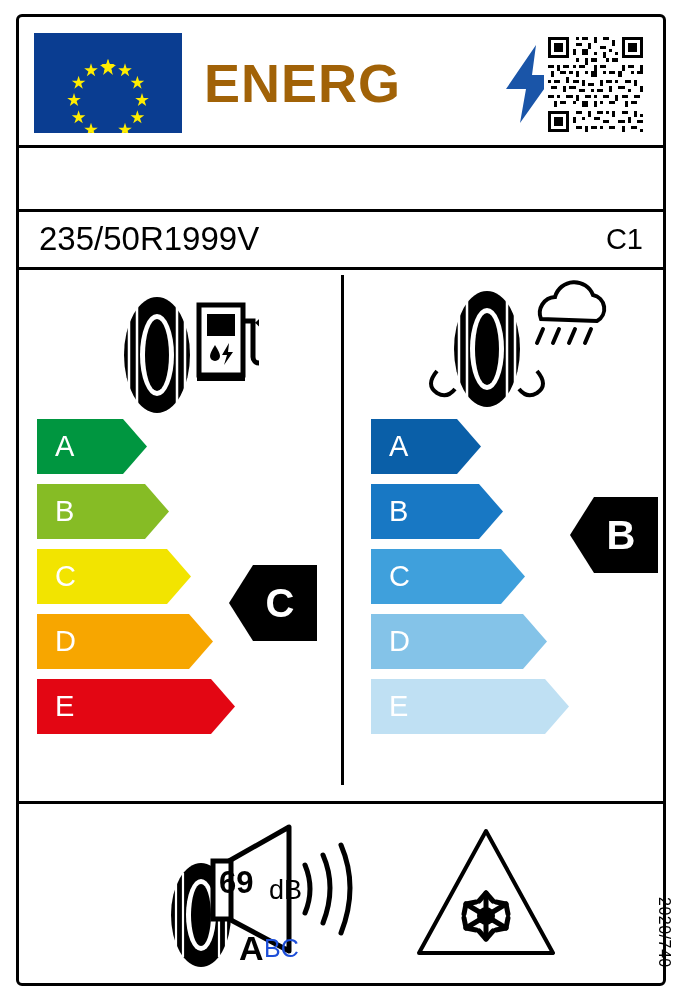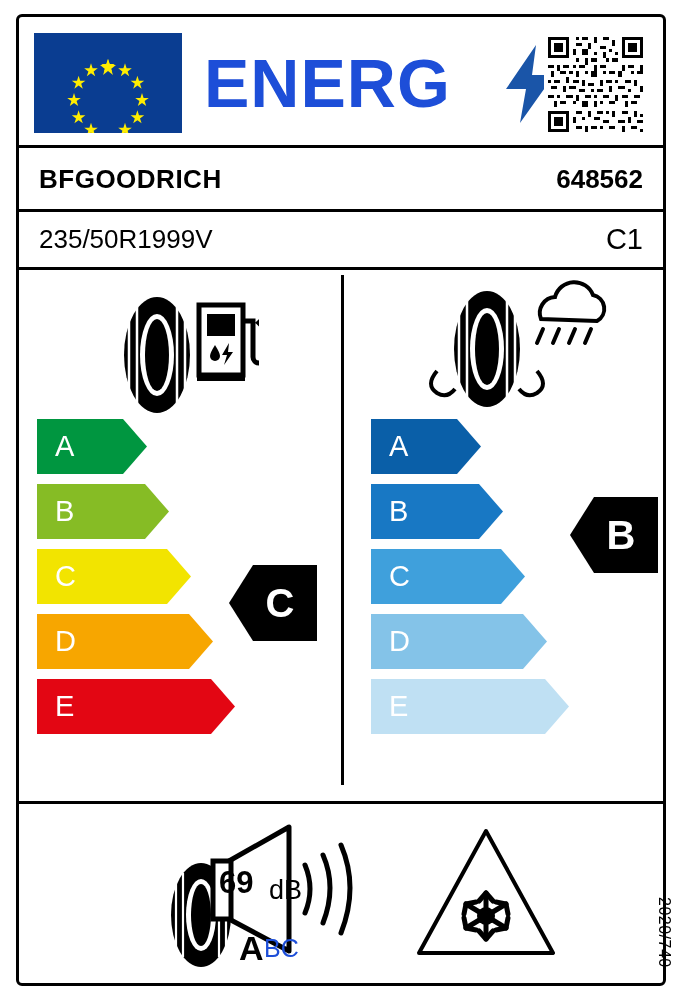--- a/index.html
+++ b/index.html
@@ -36,24 +36,24 @@
     position: absolute;
     left: 15px; top: 16px;
     width: 148px; height: 100px;
     background: #0a3d91;
     overflow: hidden;
   }
   .eu-flag svg { display: block; }
   .energ-text {
     position: absolute;
     left: 185px; top: 22px;
-    font-size: 68px;
+    font-size: 54px;
     font-weight: bold;
     letter-spacing: 1px;
-    color: #1d4ed8;
+    color: #a16207;
     line-height: 88px;
   }
   .bolt {
     position: absolute;
     left: 487px; top: 28px;
     width: 48px; height: 78px;
   }
   .qr {
     position: absolute;
     right: 16px; top: 16px;
@@ -76,21 +76,21 @@
   .brand-code { font-size: 26px; font-weight: bold; color: #000; }
 
   .size-row {
     position: absolute;
     left: 0; top: 194px;
     width: 100%; height: 56px;
     display: flex; align-items: center;
     justify-content: space-between;
     padding: 0 20px;
   }
-  .size-text { font-size: 26px; color: #000; }
+  .size-text { font-size: 33px; color: #000; }
   .class-text { font-size: 29px; color: #000; }
 
   
   .main {
     position: absolute;
     left: 0; top: 250px;
     width: 100%; height: 534px;
   }
   .divider-v {
     position: absolute;
@@ -323,24 +323,20 @@
               <rect x="25" y="30" width="1" height="2"></rect>
               <rect x="28" y="30" width="2" height="1"></rect>
               <rect x="31" y="31" width="1" height="1"></rect>
           </g>
         </svg>
       </div>
     </div>
 
     <div class="sep" style="top:128px;"></div>
 
-    <div class="brand-row">
-      <div class="brand-name">BFGOODRICH</div>
-      <div class="brand-code">648562</div>
-    </div>
 
     <div class="sep" style="top:192px;"></div>
 
     <div class="size-row">
       <div class="size-text">235/50R1999V</div>
       <div class="class-text">C1</div>
     </div>
 
     <div class="sep" style="top:250px;"></div>
 

